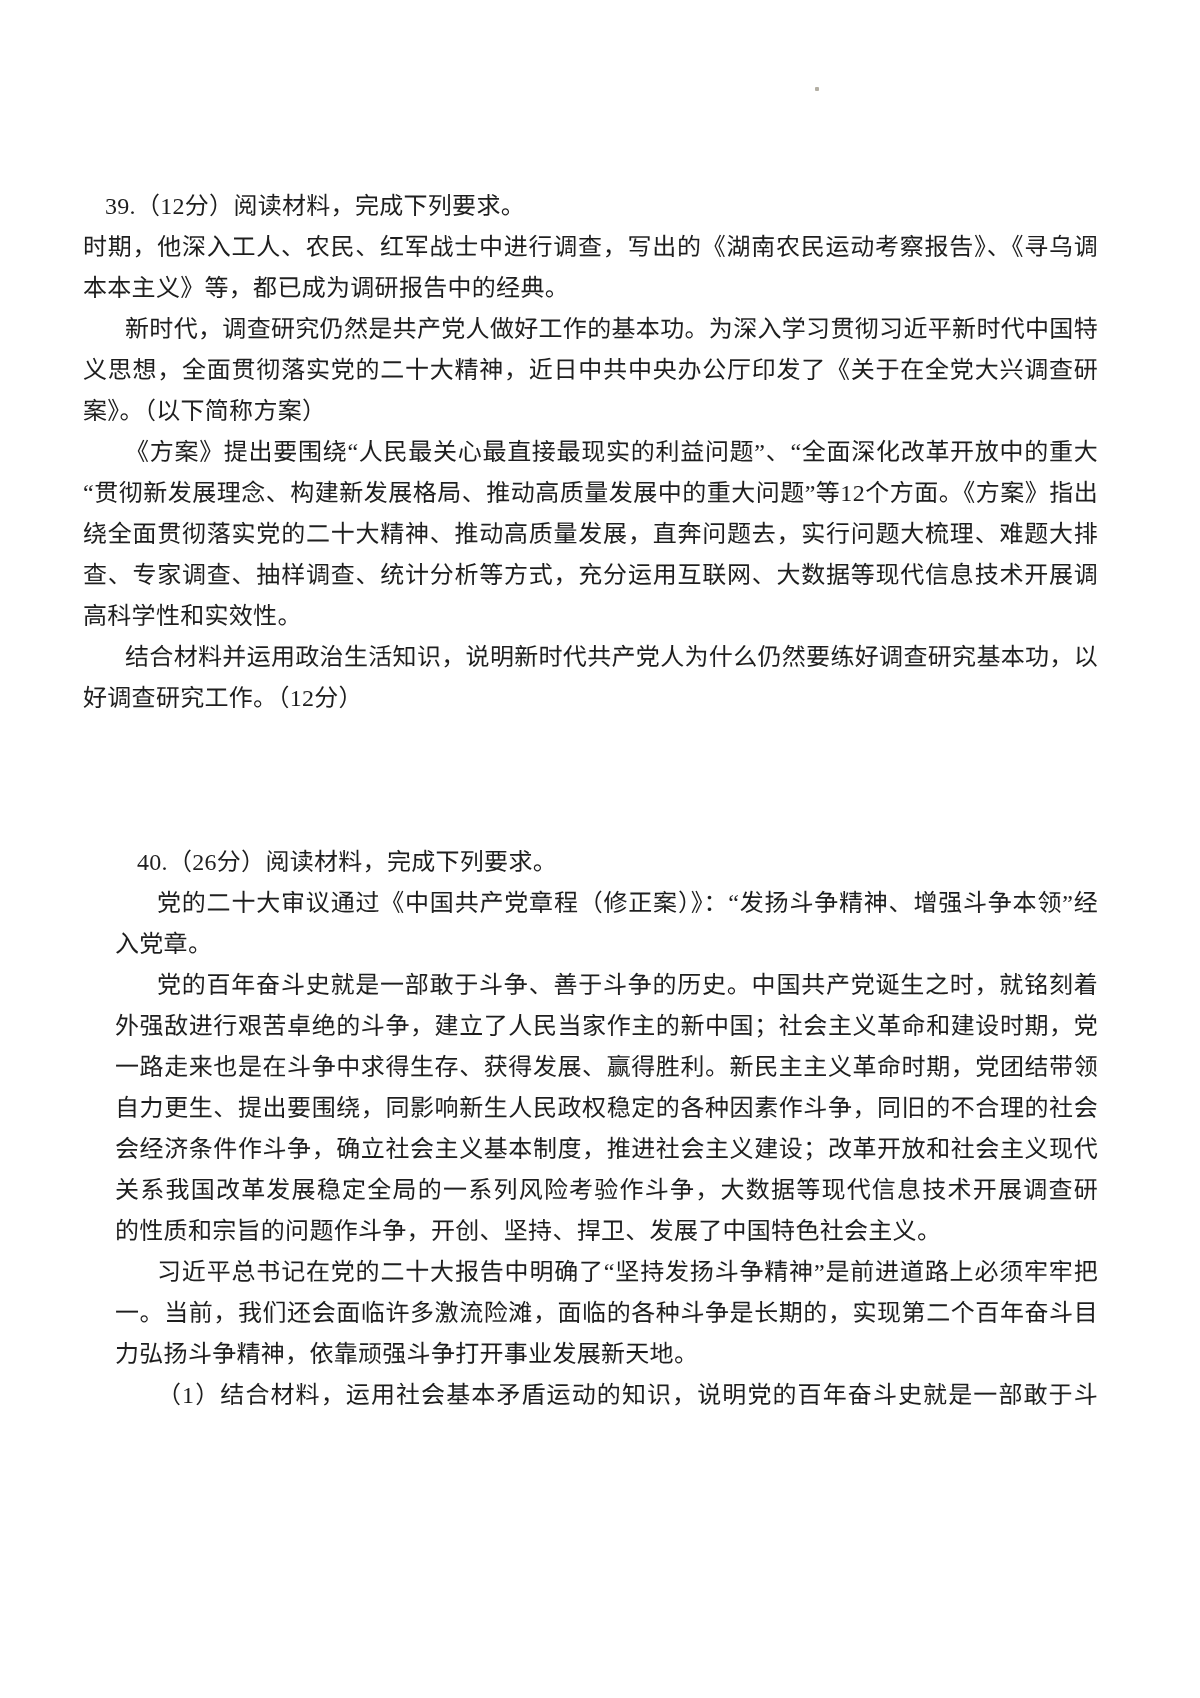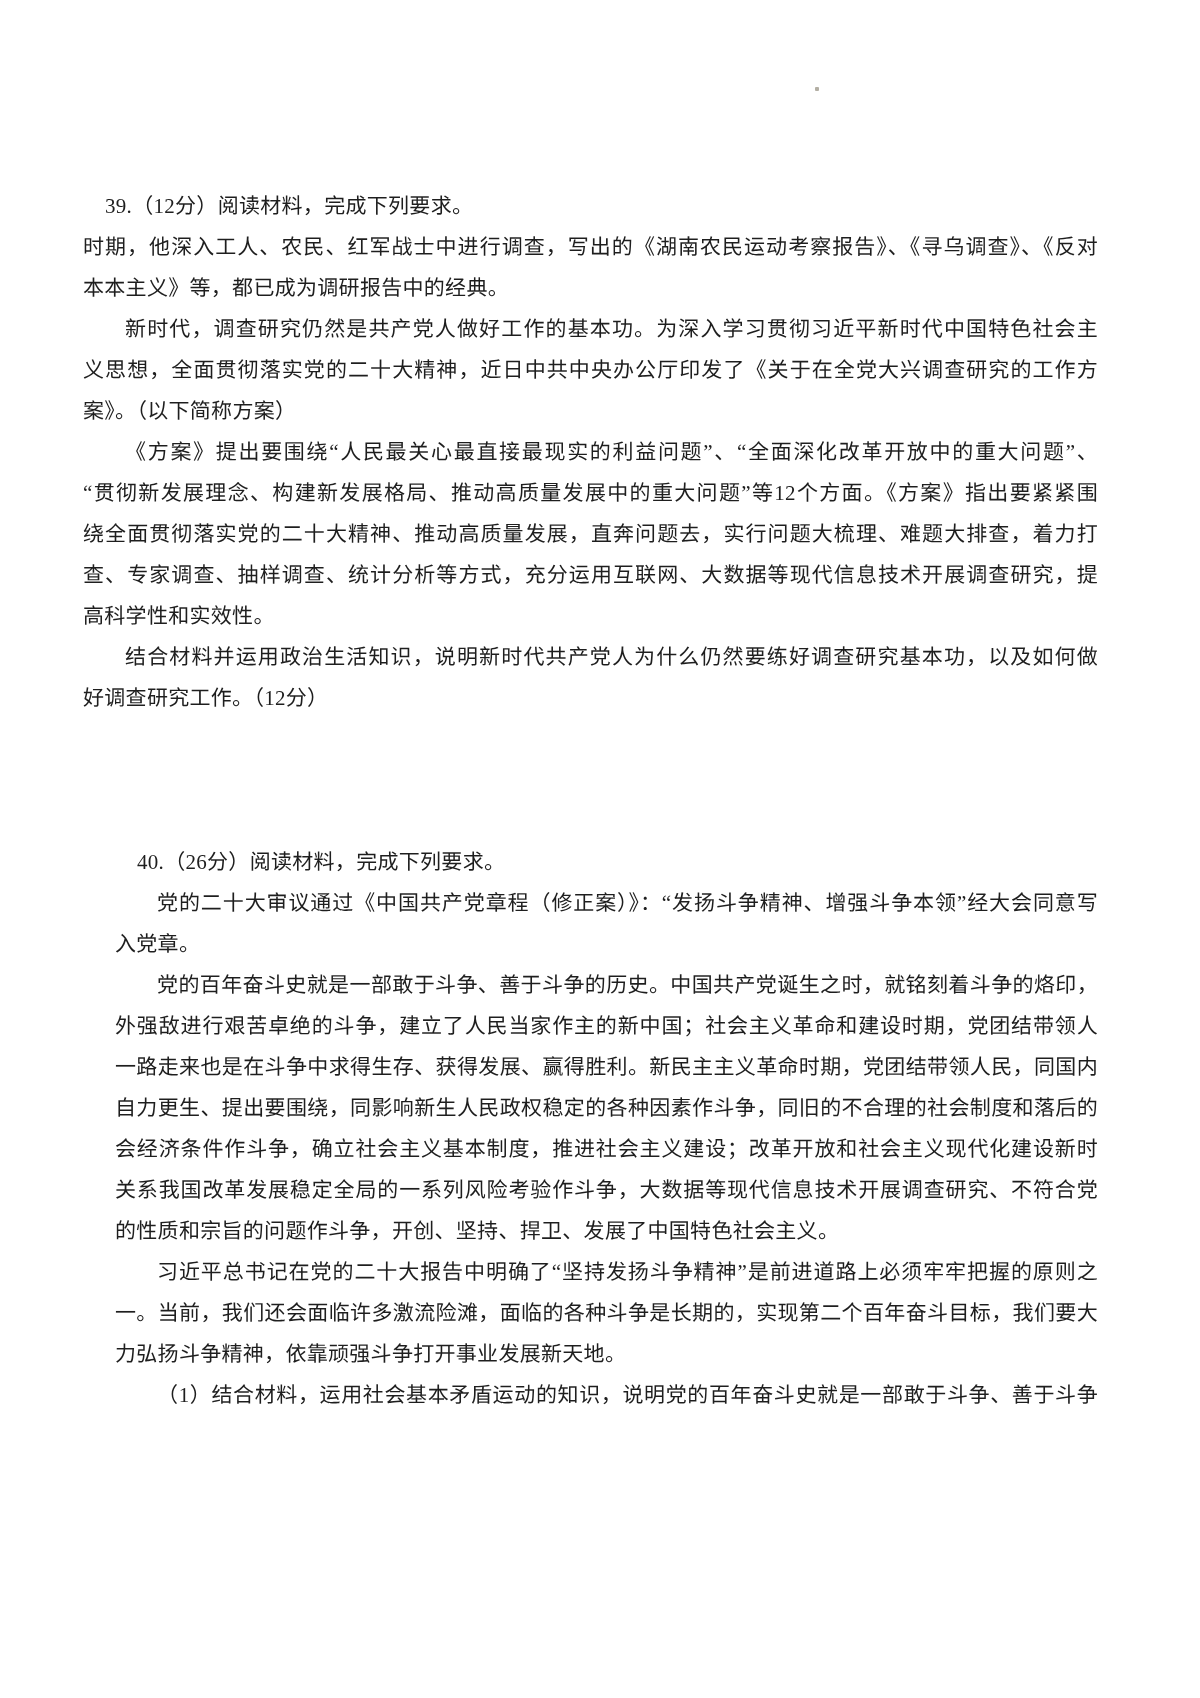--- a/index.html
+++ b/index.html
@@ -19,21 +19,21 @@
     position: absolute;
     left: 83px;
     top: 186px;
     width: 1015px;
   }
   .question { position: relative; }
   .question + .question { margin-top: 123px; margin-left: 32px; } 
   .line {
     height: 41px;
     line-height: 41px;
-    font-size: 21px;
+    font-size: 24px;
     letter-spacing: 0.3px;
     text-align: left;
     overflow: hidden;
     white-space: nowrap;
     font-family: Liberation Serif, serif;
   }
   
   .line.fill {
     white-space: normal;
     text-align: justify;

